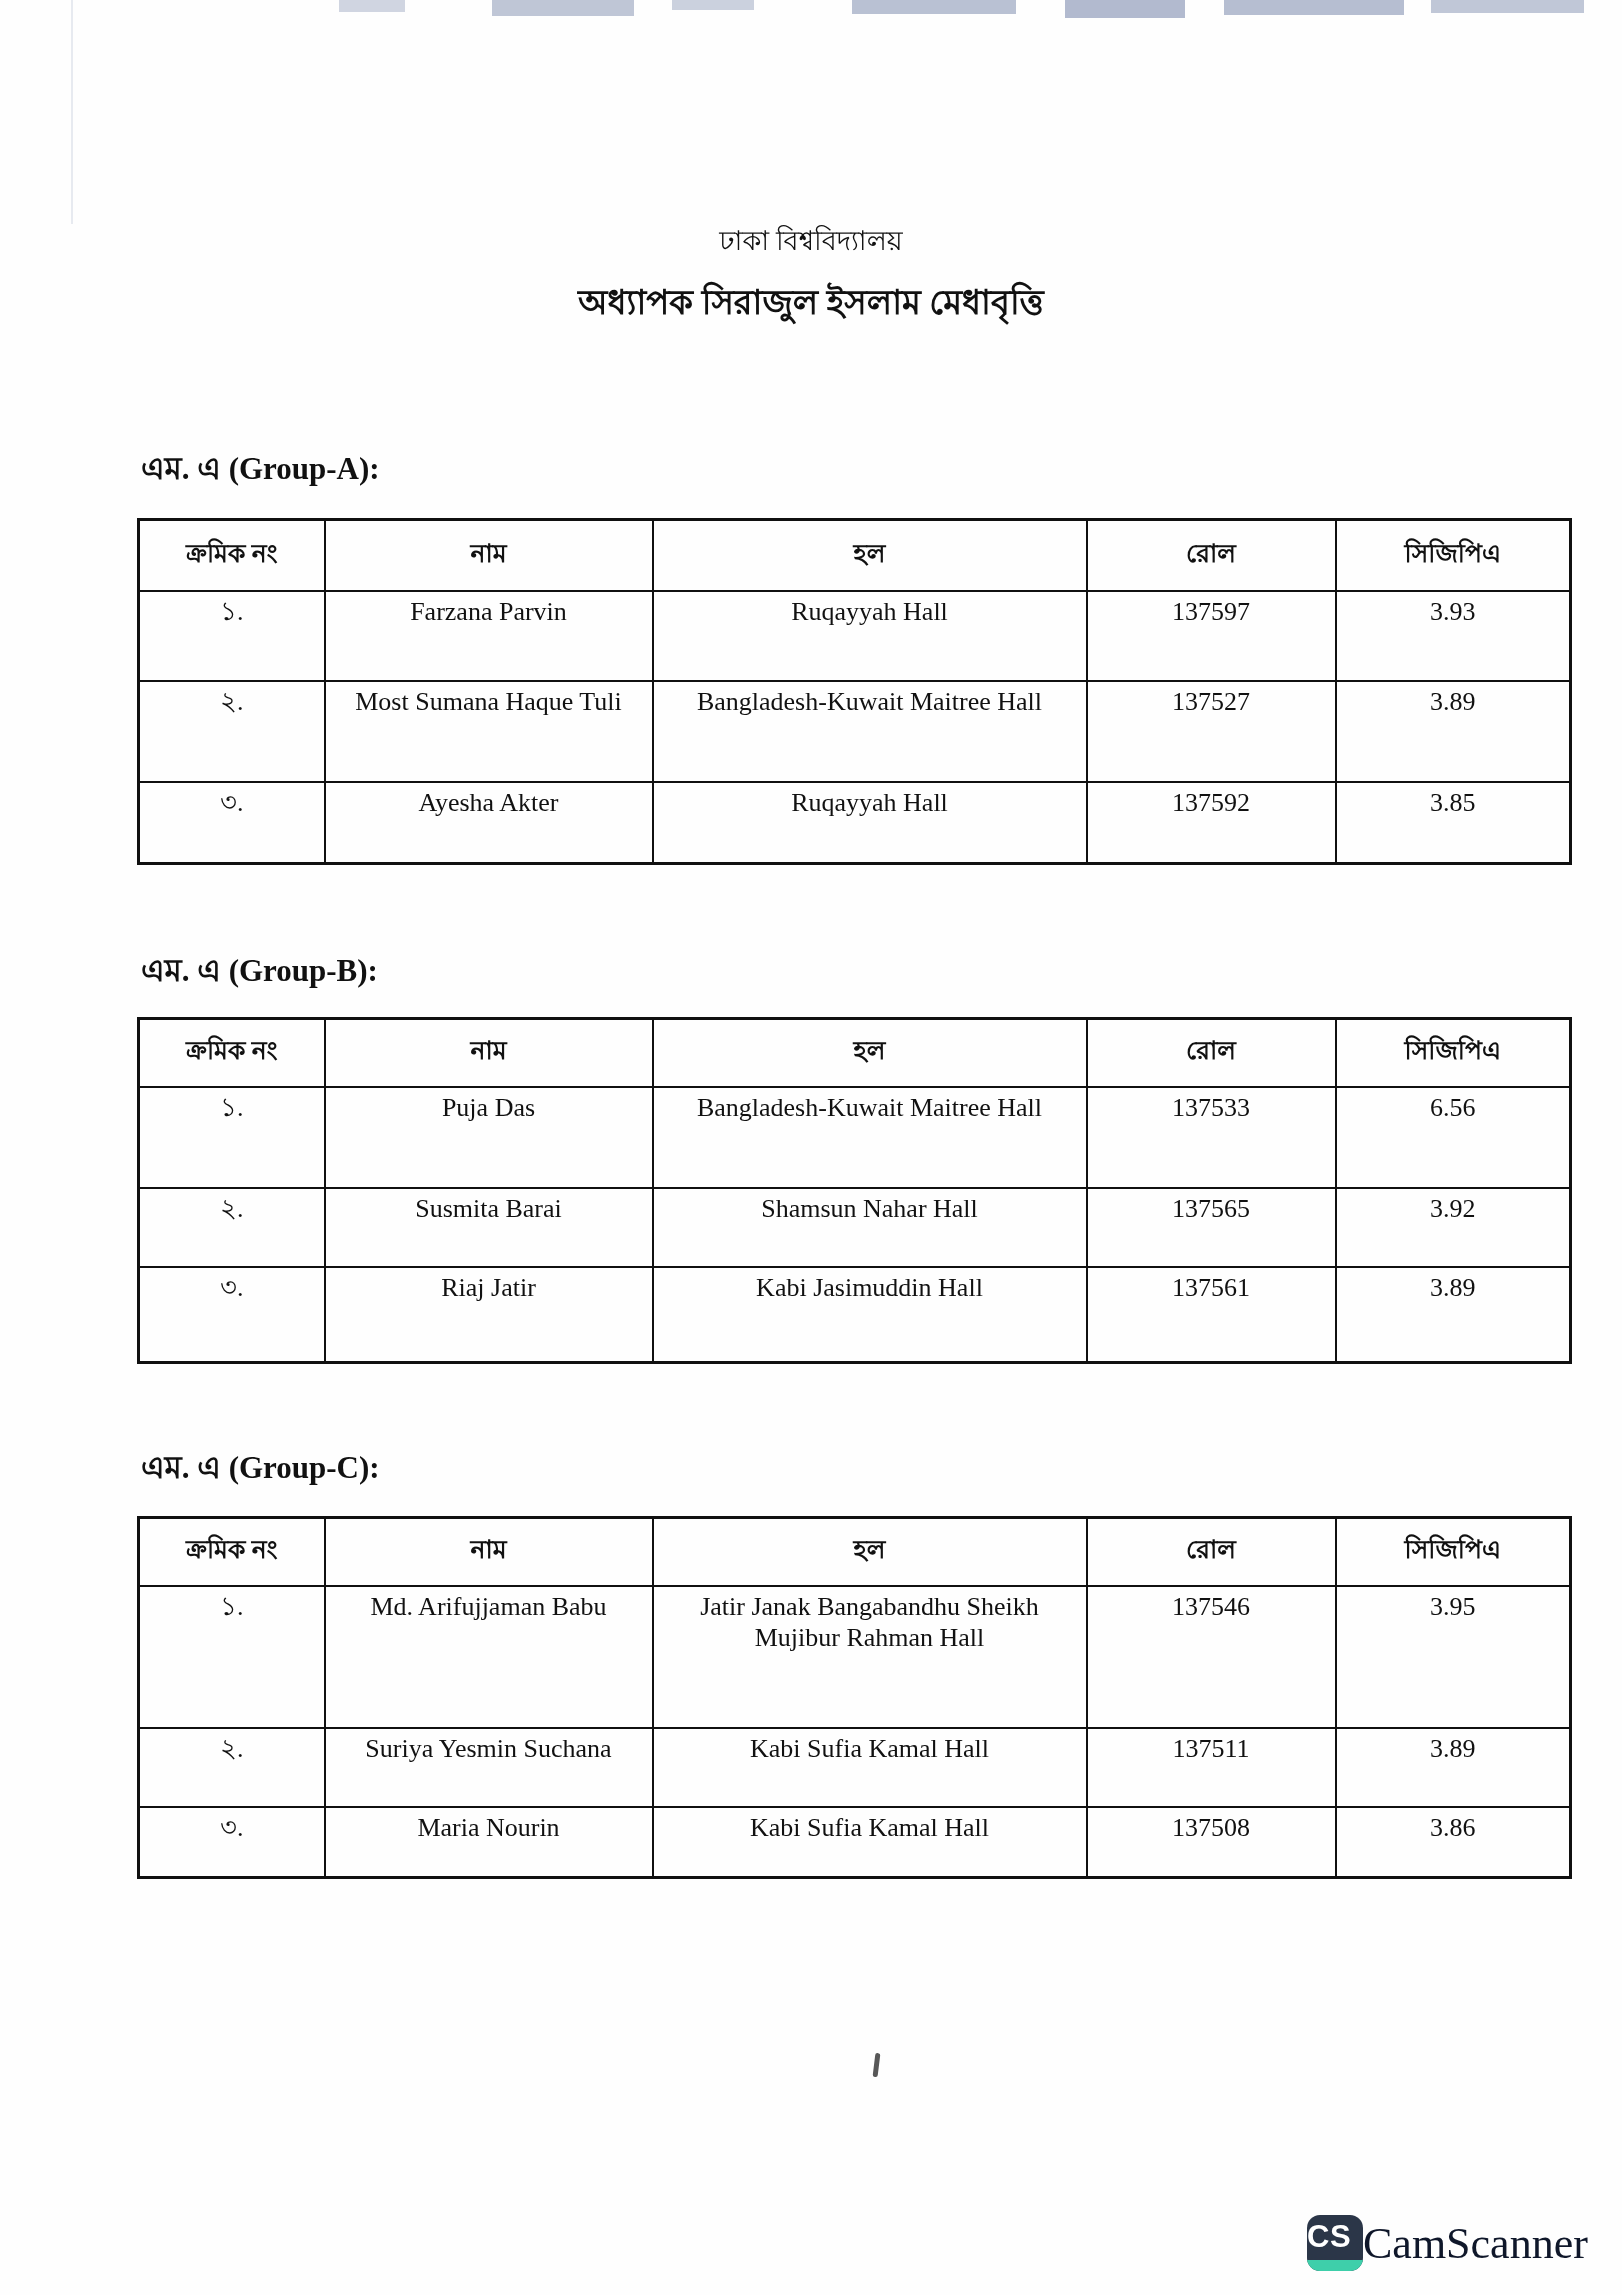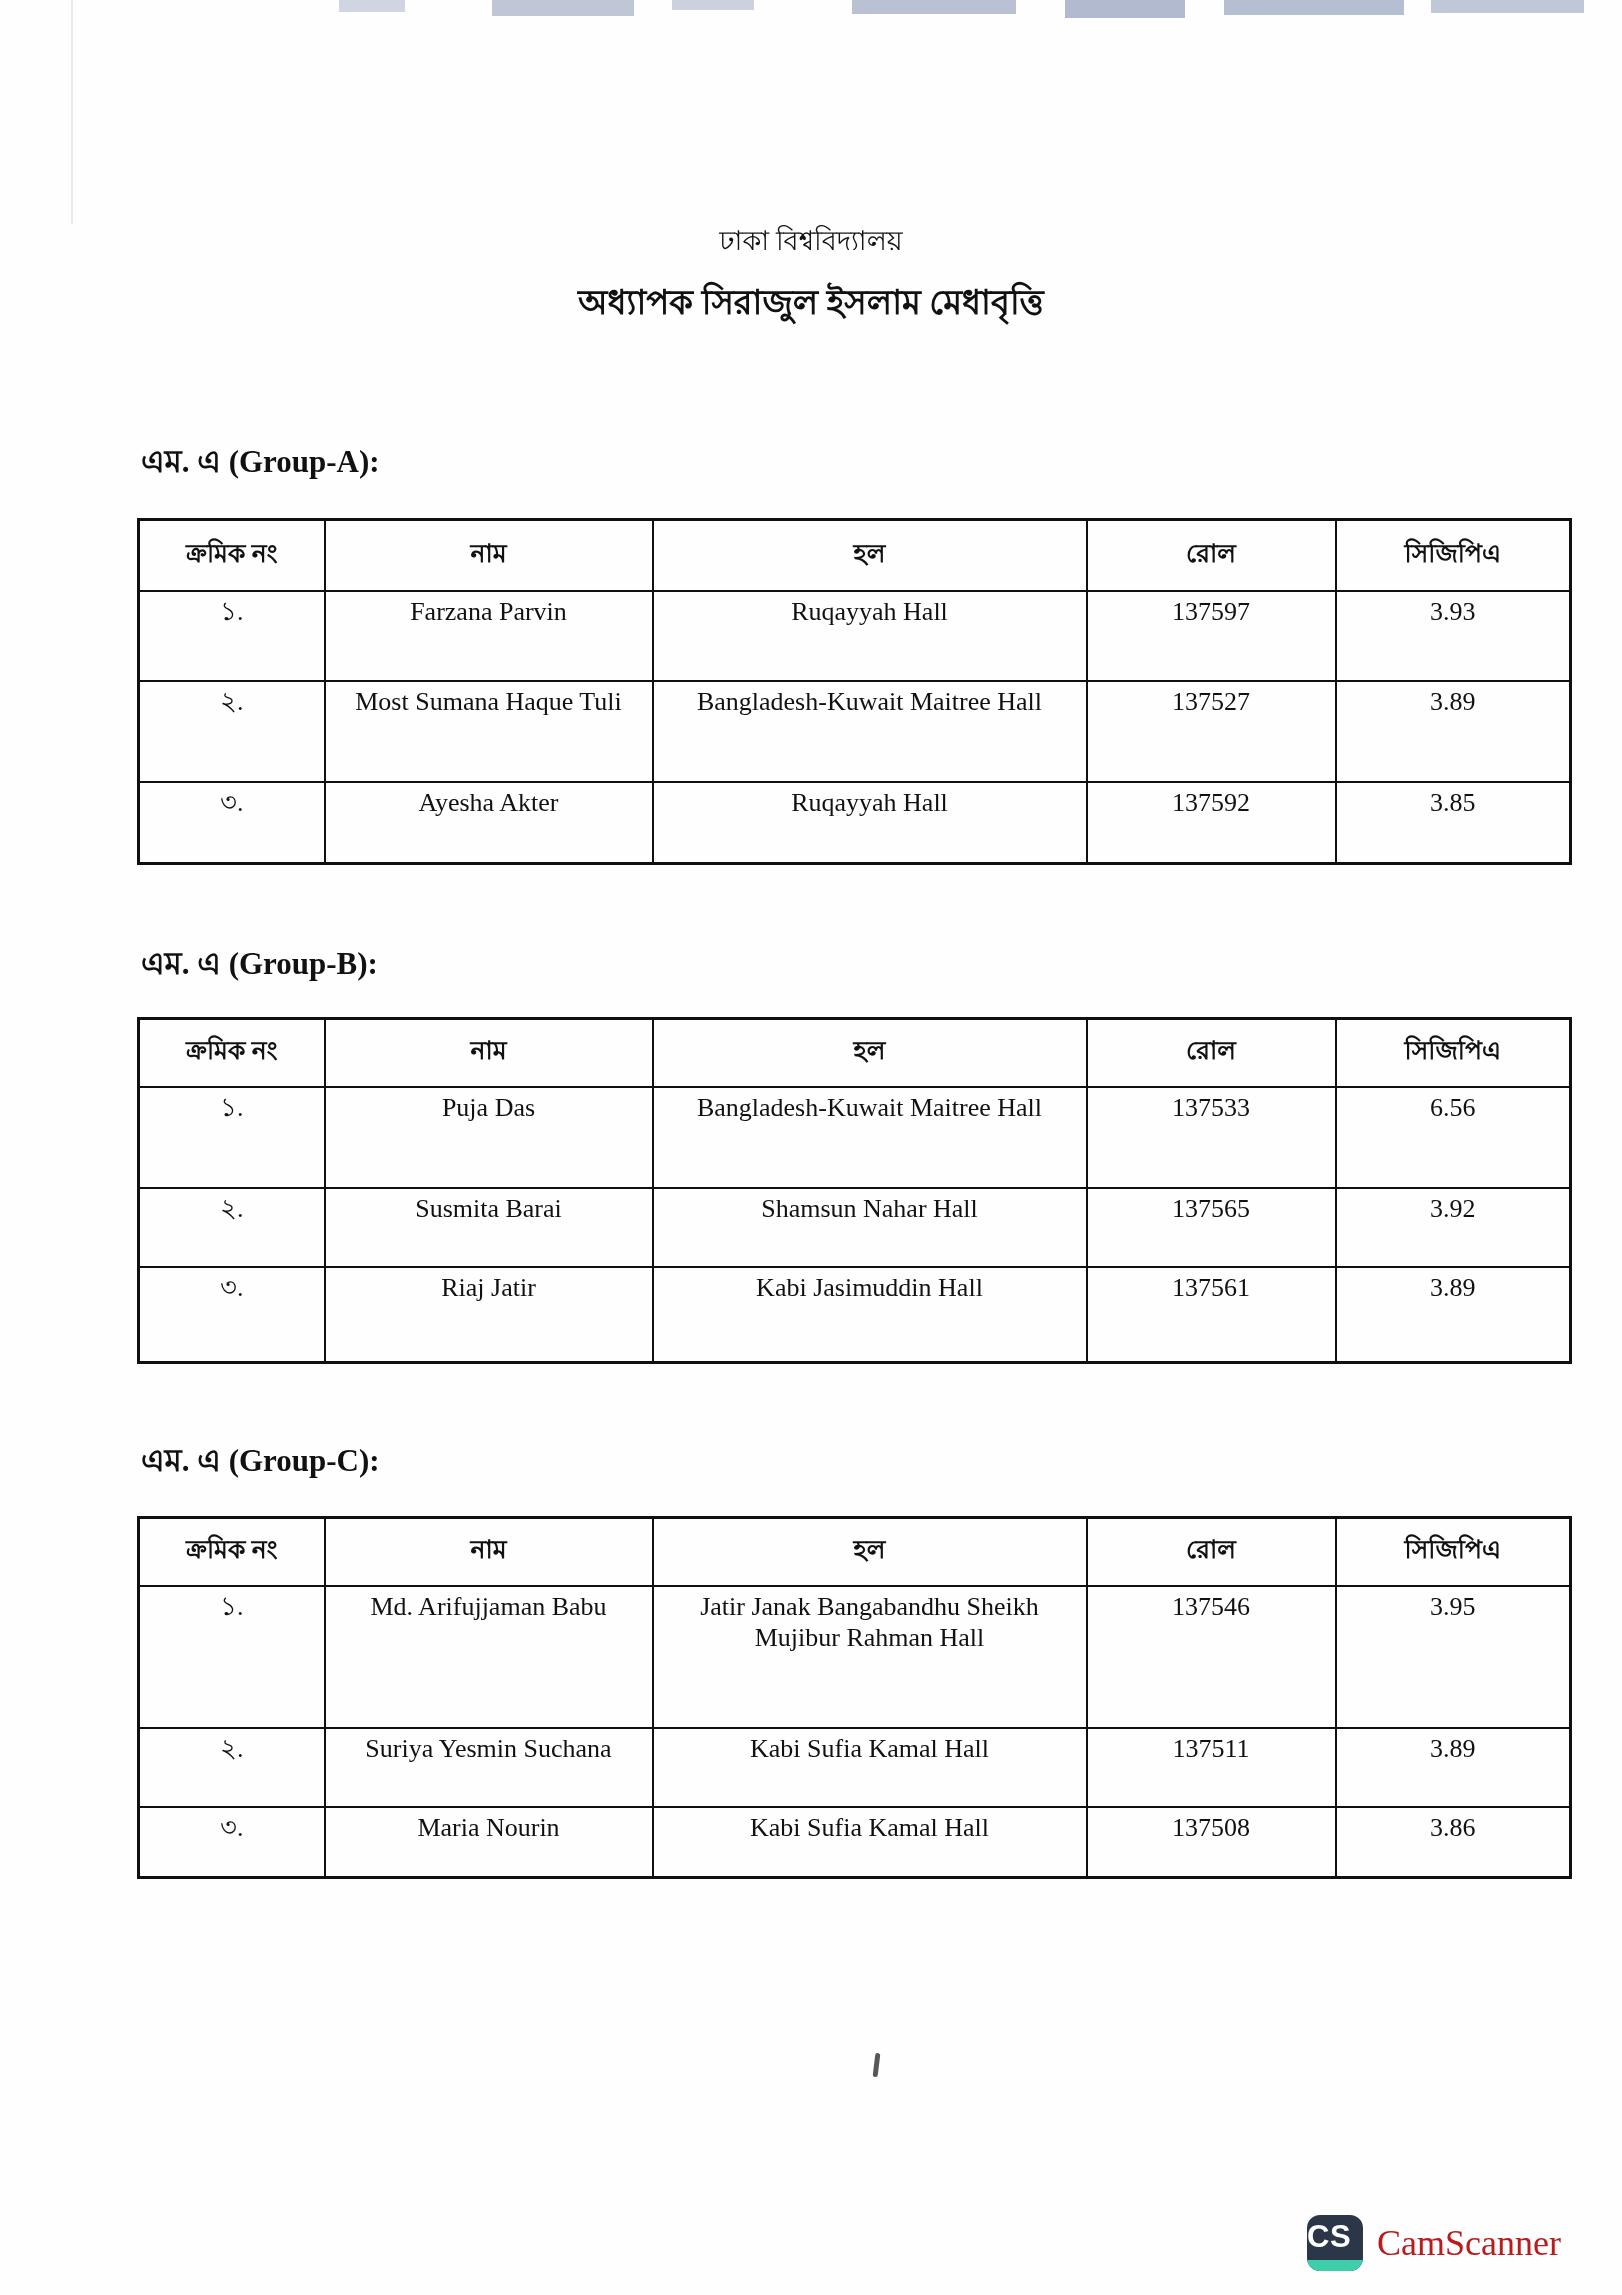--- a/index.html
+++ b/index.html
@@ -19,21 +19,21 @@
   .vhair{left:71px;top:0;width:1.6px;height:224px;background:rgba(110,130,170,.16);}
   .tickmark{left:874px;top:2053px;width:4.9px;height:24px;background:#3a3a3a;
             border-radius:2.2px;transform:rotate(7deg);opacity:.85;}
 
   .center{left:0;right:0;text-align:center;position:absolute;}
   .hline1{top:164px;font-size:27px;letter-spacing:0.5px;}
   .hline2{top:220px;font-size:27px;}
   .hline3{top:276px;font-size:34px;font-weight:bold;text-align:center;}
   .ryear{top:361px;font-size:34px;font-weight:bold;letter-spacing:0.5px;}
 
-  .group-heading{position:absolute;left:141px;font-size:31px;font-weight:bold;}
+  .group-heading{position:absolute;left:141px;font-size:31px;font-weight:bold;margin-top:7px;}
   .gh-a{top:437px;}
   .gh-b{top:939px;}
   .gh-c{top:1436px;}
 
   table.res{
     position:absolute;left:137px;width:1431px;
     border-collapse:collapse;table-layout:fixed;
     border:3.8px solid #101010;
     background:transparent;
   }
@@ -65,21 +65,21 @@
     width:56px;height:56px;border-radius:13px;background:#2b3648;
     position:relative;overflow:hidden;flex:0 0 auto;
   }
   .cs-icon .cs-txt{
     position:absolute;left:0;right:0;top:4.4px;
     color:#fff;font-family:"Liberation Sans","DejaVu Sans",sans-serif;
     font-weight:bold;font-size:31px;letter-spacing:0.5px;
   }
   .cs-icon .cs-strip{position:absolute;left:0;right:0;bottom:0;height:11px;background:#3ecfaa;}
   .cs-label{
-    margin-left:14px;font-size:36px;color:#b91c1c;
+    margin-left:0;font-size:44px;color:#0f172a;
     font-family:"Liberation Serif","DejaVu Serif",serif;
   }
 </style>
 </head>
 <body>
 
 <div class="doc">
 
   <div class="artifact streak" style="left:339px;width:66px;height:12px;opacity:.25;"></div>
   <div class="artifact streak" style="left:492px;width:142px;height:16.4px;opacity:.35;"></div>

